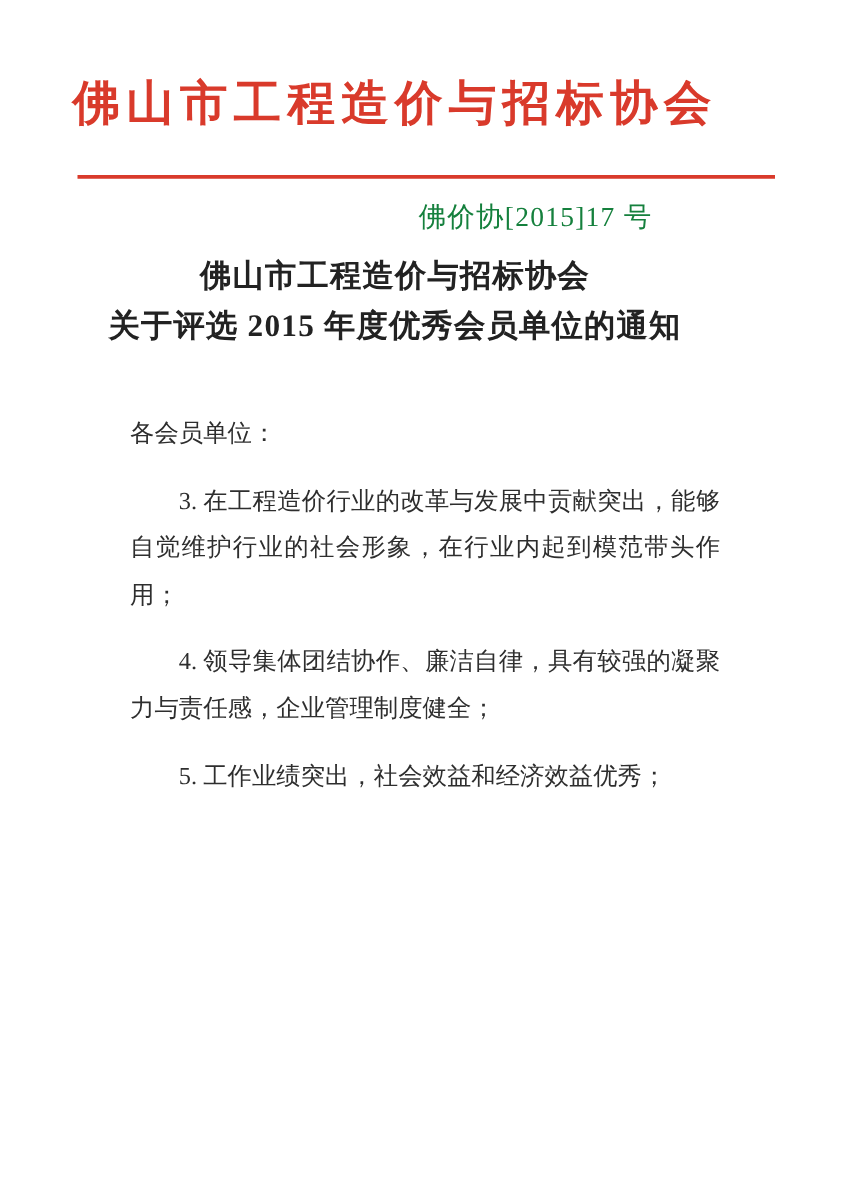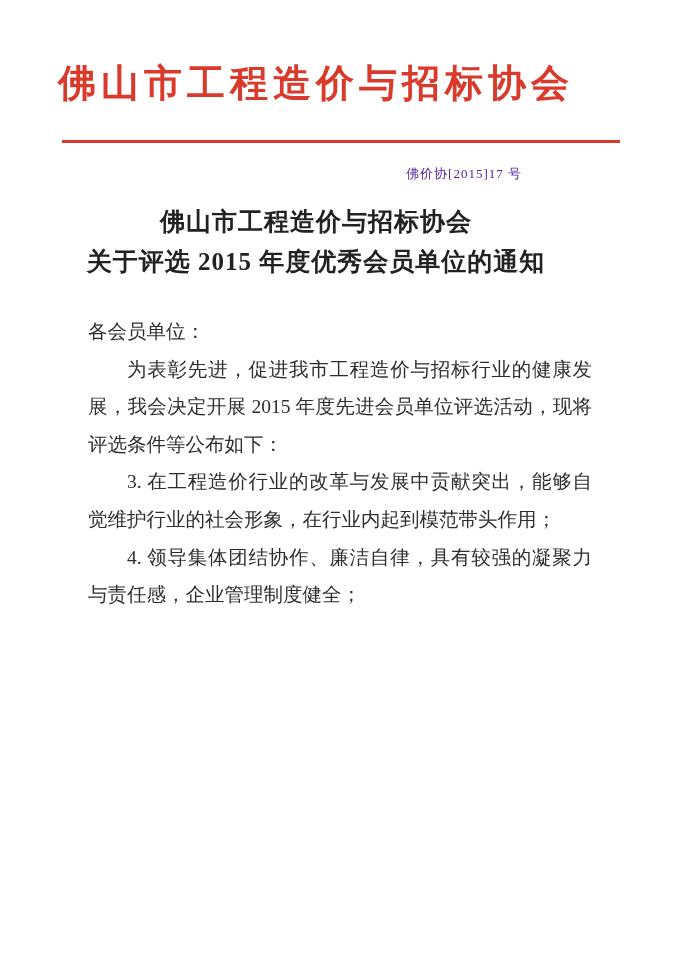--- a/index.html
+++ b/index.html
@@ -37,23 +37,23 @@
     left: 62px;
     width: 558px;
     height: 3px;
     background: var(--accent-red, #d93a2b);
   }
   
   .doc-number {
     position: absolute;
     top: 159px;
     right: 110px;
-    font-size: 13px;
+    font-size: 22px;
     line-height: 30px;
-    color: #4c1d95;
+    color: #15803d;
     letter-spacing: 1px;
   }
   
   .title-block {
     position: absolute;
     top: 202px;
     left: 0;
     width: 100%;
     text-align: center;
     font-weight: 700;
@@ -67,21 +67,21 @@
     position: absolute;
     top: 313px;
     left: 88px;
     width: 504px;
     font-size: 19.5px;
     line-height: 37.6px;
     text-align: justify;
     color: #2e2e2e;
   }
   .body-block p {
-    margin: 0;
+    margin: 16px;
     padding: 0;
   }
   .salutation {
     text-indent: 0;
   }
   .para {
     text-indent: 2em;
   }
 </style>
 </head>
@@ -97,26 +97,26 @@
 
   <div class="title-block">
     <div>佛山市工程造价与招标协会</div>
     <div>关于评选 2015 年度优秀会员单位的通知</div>
   </div>
 
   <div class="body-block">
     <p class="salutation">各会员单位：</p>
     <div>
 
-        <p class="para">为表彰先进，促进我市工程造价与招标行业的健康发展，我会决定开展 2015 年度先进会员单位评选活动，现将评选条件等公布如下：</p>
 
 
 
 
         <p class="para">3. 在工程造价行业的改革与发展中贡献突出，能够自觉维护行业的社会形象，在行业内起到模范带头作用；</p>
 
         <p class="para">4. 领导集体团结协作、廉洁自律，具有较强的凝聚力与责任感，企业管理制度健全；</p>
 
 
+        <p class="para">5. 工作业绩突出，社会效益和经济效益优秀；</p>
       </div>
   </div>
 
 </div>
 
 </body></html>

